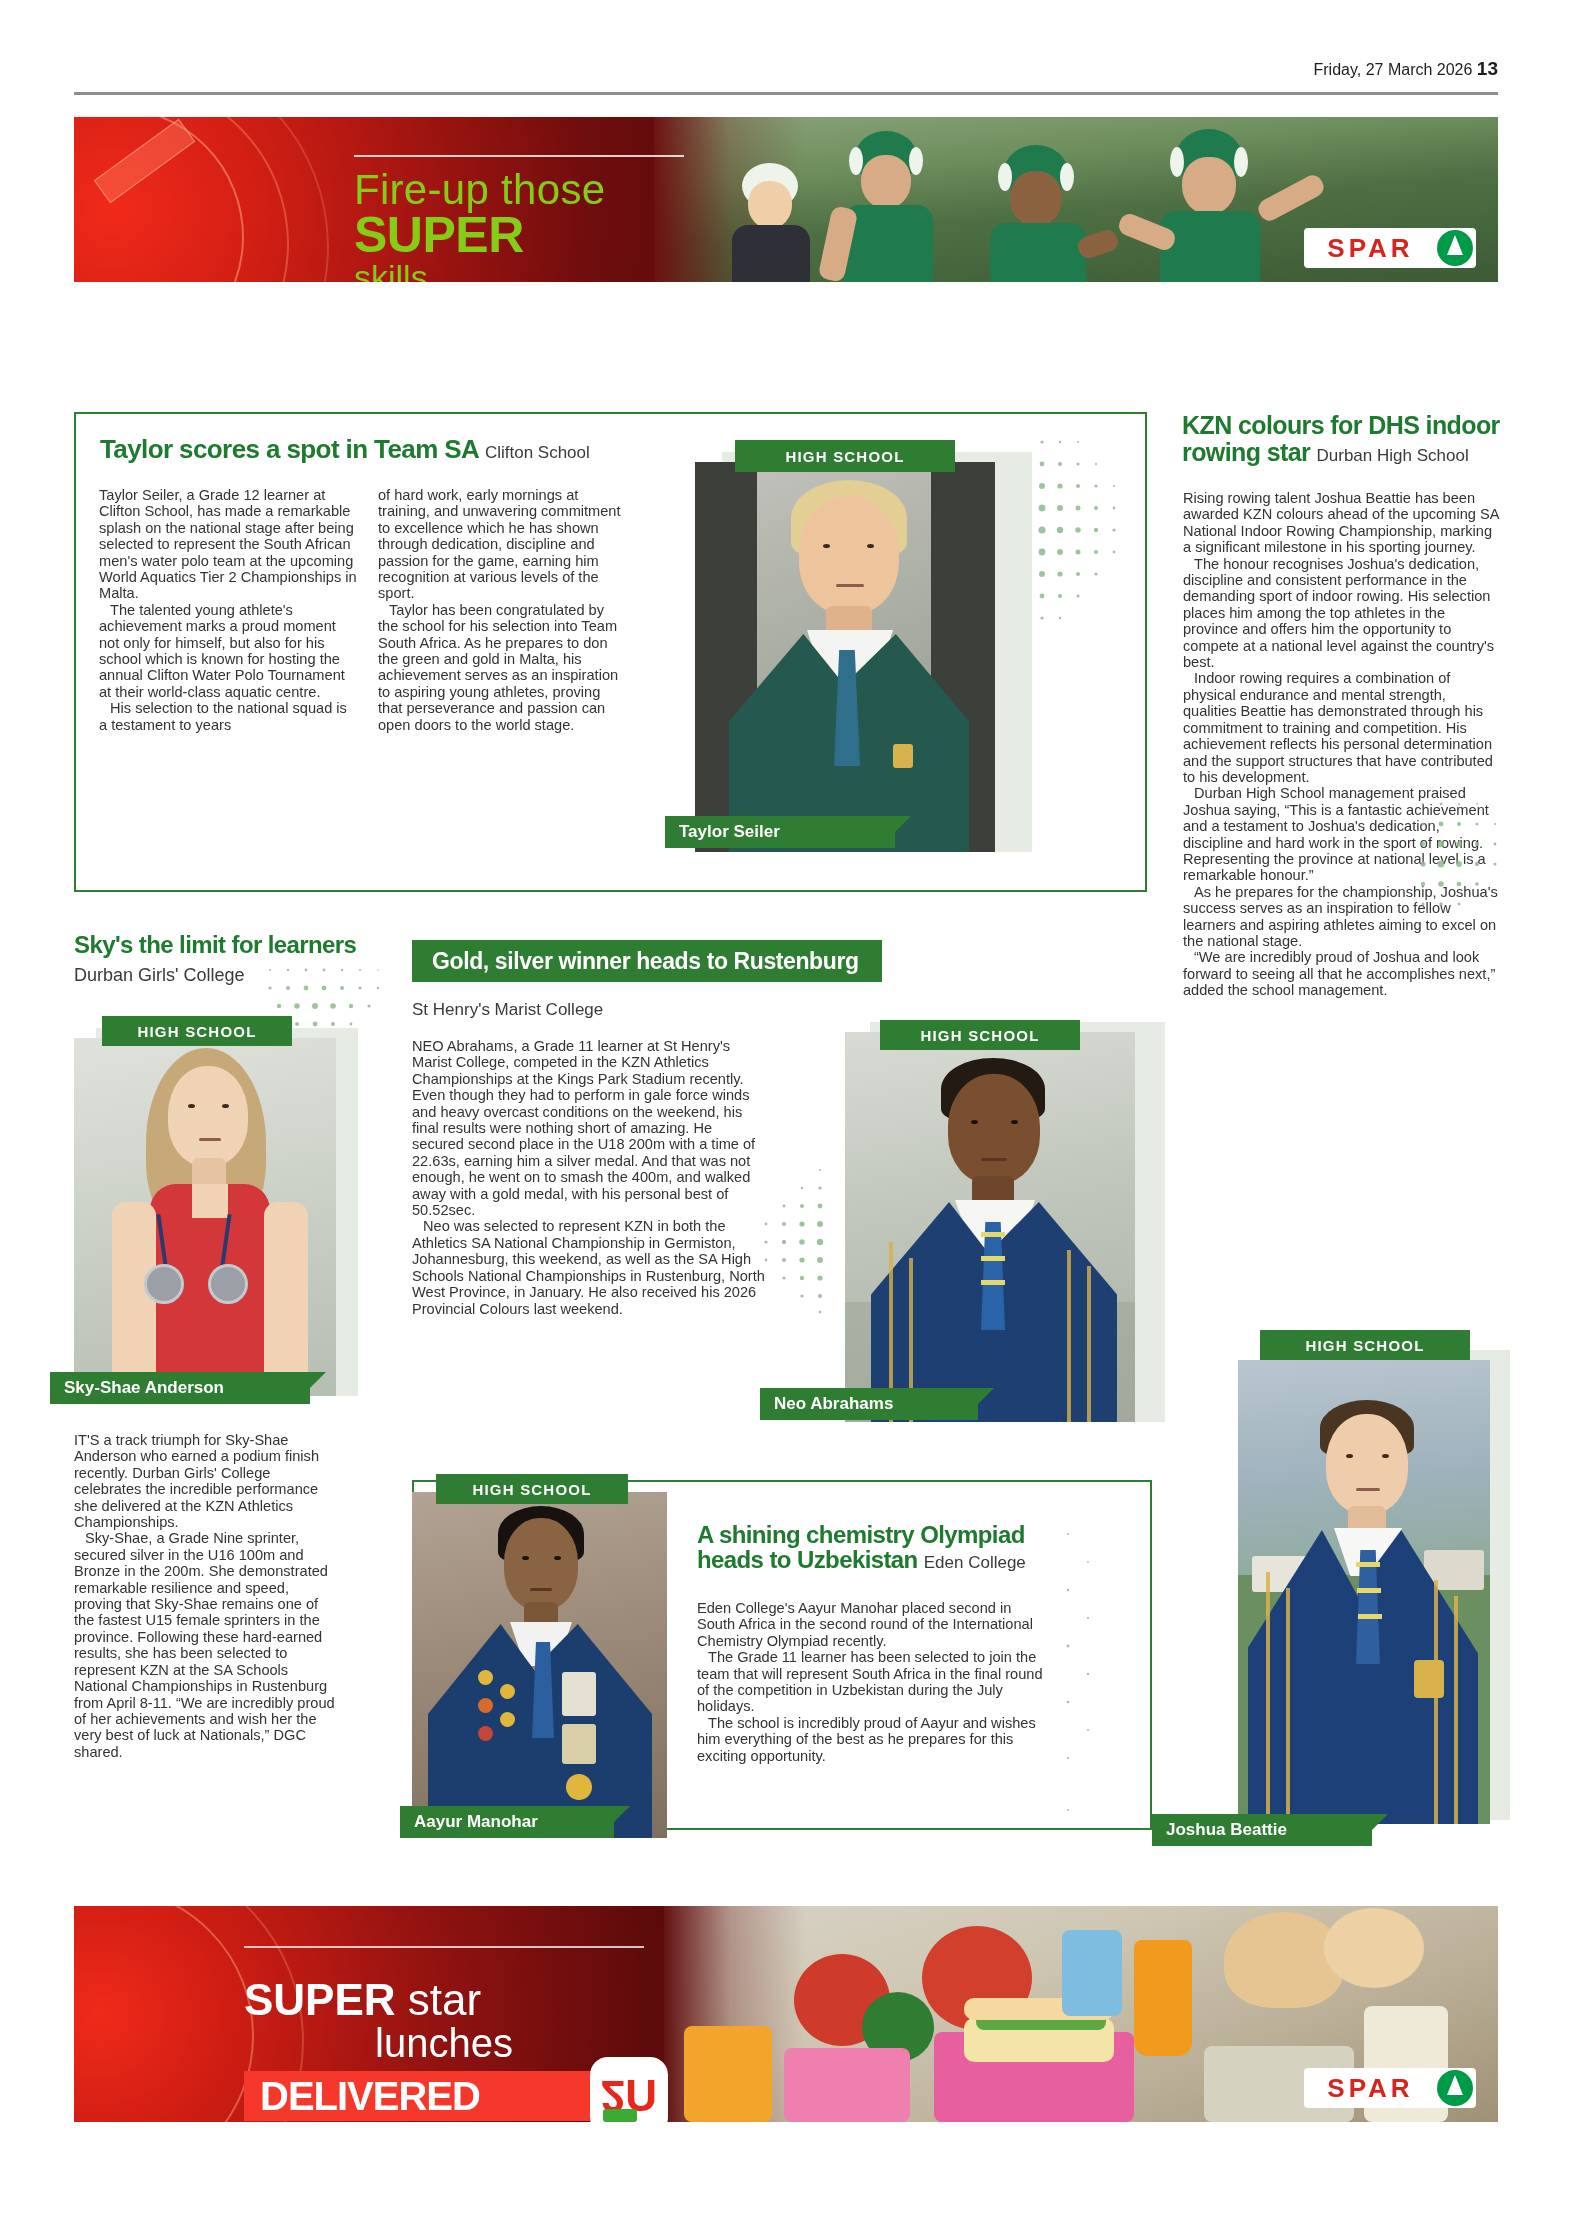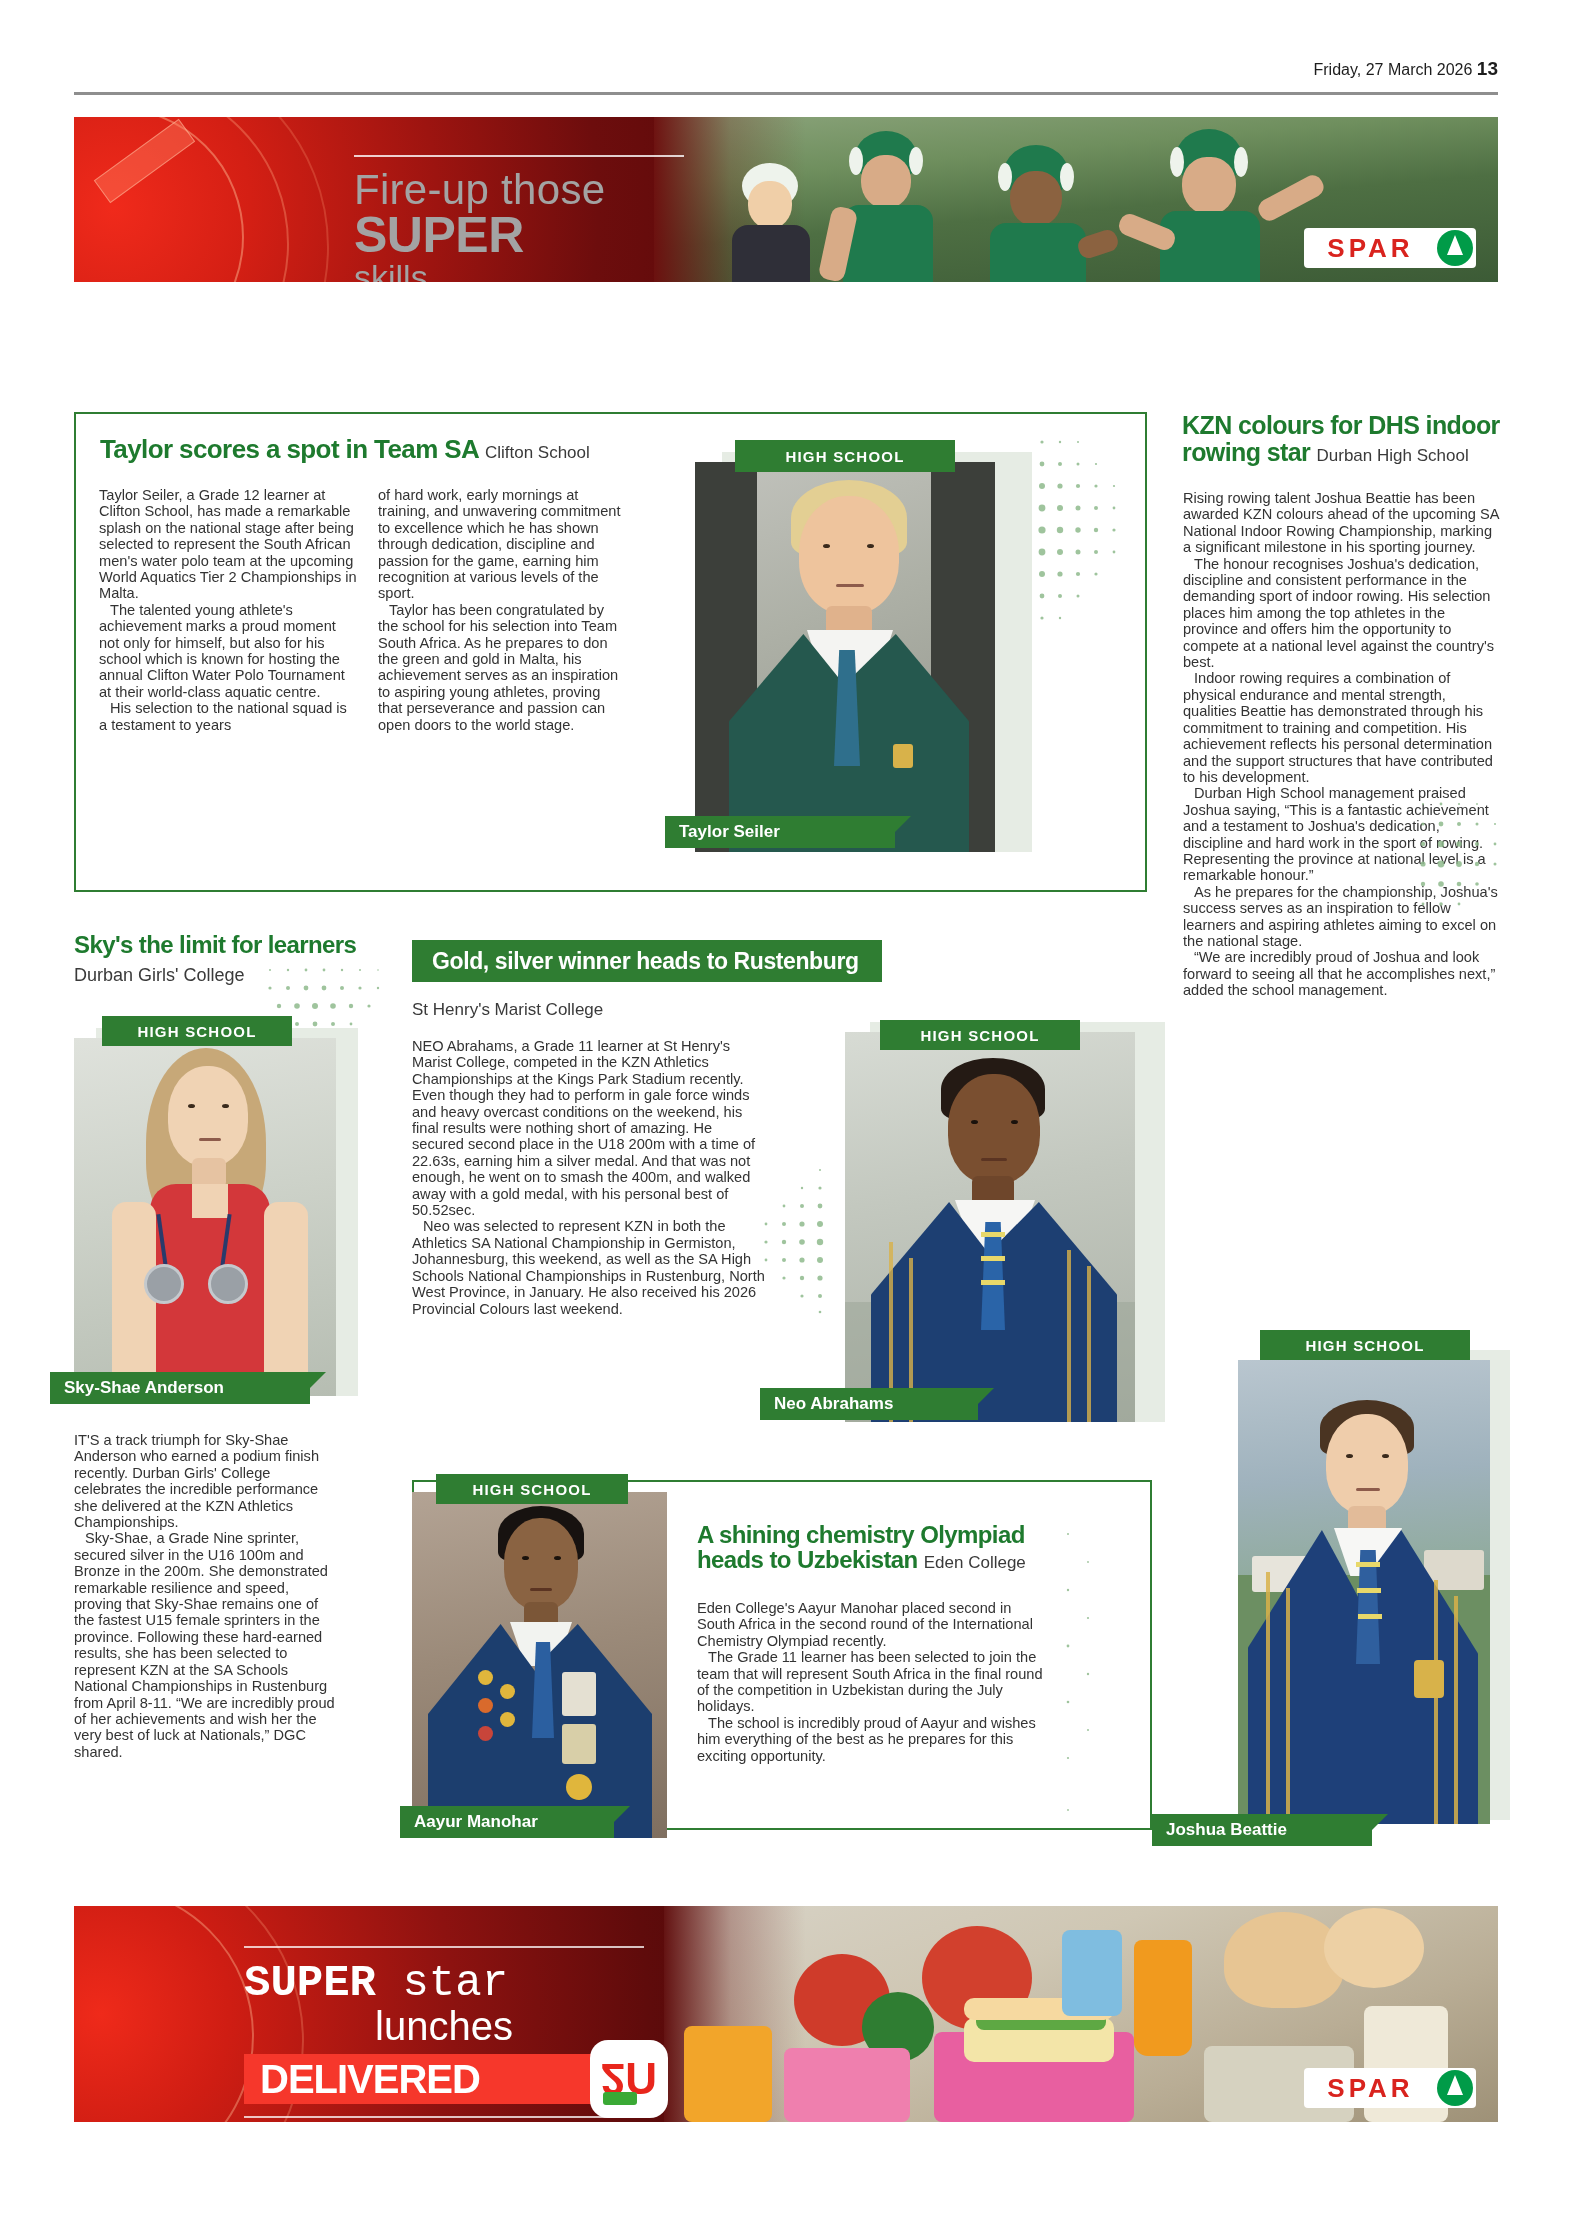--- a/index.html
+++ b/index.html
@@ -60,21 +60,21 @@
       linear-gradient(175deg,#8aa37a 0%,#6f8f5e 28%,#4e6f43 55%,#3c5b36 100%);
     overflow:hidden;
   }
   .wp { position:absolute; }
   .wp .cap { position:absolute; border-radius:50% 50% 45% 45%; background:#1f7a4d; }
   .wp .capb { position:absolute; border-radius:50%; background:#eef3ec; }
   .wp .face { position:absolute; border-radius:46% 46% 50% 50%; background:#d8ab87; }
   .wp .body { position:absolute; border-radius:16px 16px 8px 8px; background:#1f7a4d; }
   .wp .arm { position:absolute; border-radius:10px; background:#d8ab87; }
   .ad-top .text-block {
-    position:absolute; left:280px; top:38px; width:360px; color:#a3a3a3; text-align:left;
+    position:absolute; left:280px; top:38px; width:360px; color:#84cc16; text-align:left;
   }
   .ad-top .hline { width:330px; height:2px; background:rgba(255,255,255,.8); margin-bottom:12px;}
   .ad-top .l1 { font-size:42px; font-weight:300; line-height:.98; letter-spacing:.3px;}
   .ad-top .l2 { font-size:50px; font-weight:bold; line-height:1.0; letter-spacing:-.5px;}
   .ad-top .l3 { font-size:34px; font-weight:300; line-height:1.05;}
   .spar-logo {
     position:absolute; right:22px; bottom:14px; width:172px; height:40px;
     background:#fff; border-radius:4px; display:flex; align-items:center;
   }
   .spar-logo .txt {
@@ -150,21 +150,21 @@
   }
   .ad-bottom .photo {
     position:absolute; left:590px; top:0; width:834px; height:100%;
     background:
       linear-gradient(90deg, rgba(95,11,11,.96) 0%, rgba(95,11,11,.3) 8%, rgba(0,0,0,0) 17%),
       linear-gradient(160deg,#d8d3c6 0%,#cfc7b4 35%,#b9ad95 70%,#9e9177 100%);
     overflow:hidden;
   }
   .ad-bottom .text-block { position:absolute; left:170px; top:40px; width:420px; color:#fff;}
   .ad-bottom .hline { width:400px; height:2px; background:rgba(255,255,255,.75); }
-  .ad-bottom .r1 { font-size:44px; line-height:1.05; margin-top:12px;font-family:Liberation Mono, monospace; }
+  .ad-bottom .r1 { font-size:44px; line-height:1.05; margin-top:29px; }
   .ad-bottom .r1 b { font-weight:bold; }
   .ad-bottom .r1 span { font-weight:300;}
   .ad-bottom .r2 { font-size:40px; font-weight:300; line-height:1.0; text-align:center; width:400px;}
   .delivered {
     margin-top:8px; background:#f6372b; width:420px; height:50px; position:relative;
     display:flex; align-items:center;
   }
   .delivered .word {
     font-size:40px; font-weight:bold; letter-spacing:-1px; color:#fff; padding-left:16px;
   }

